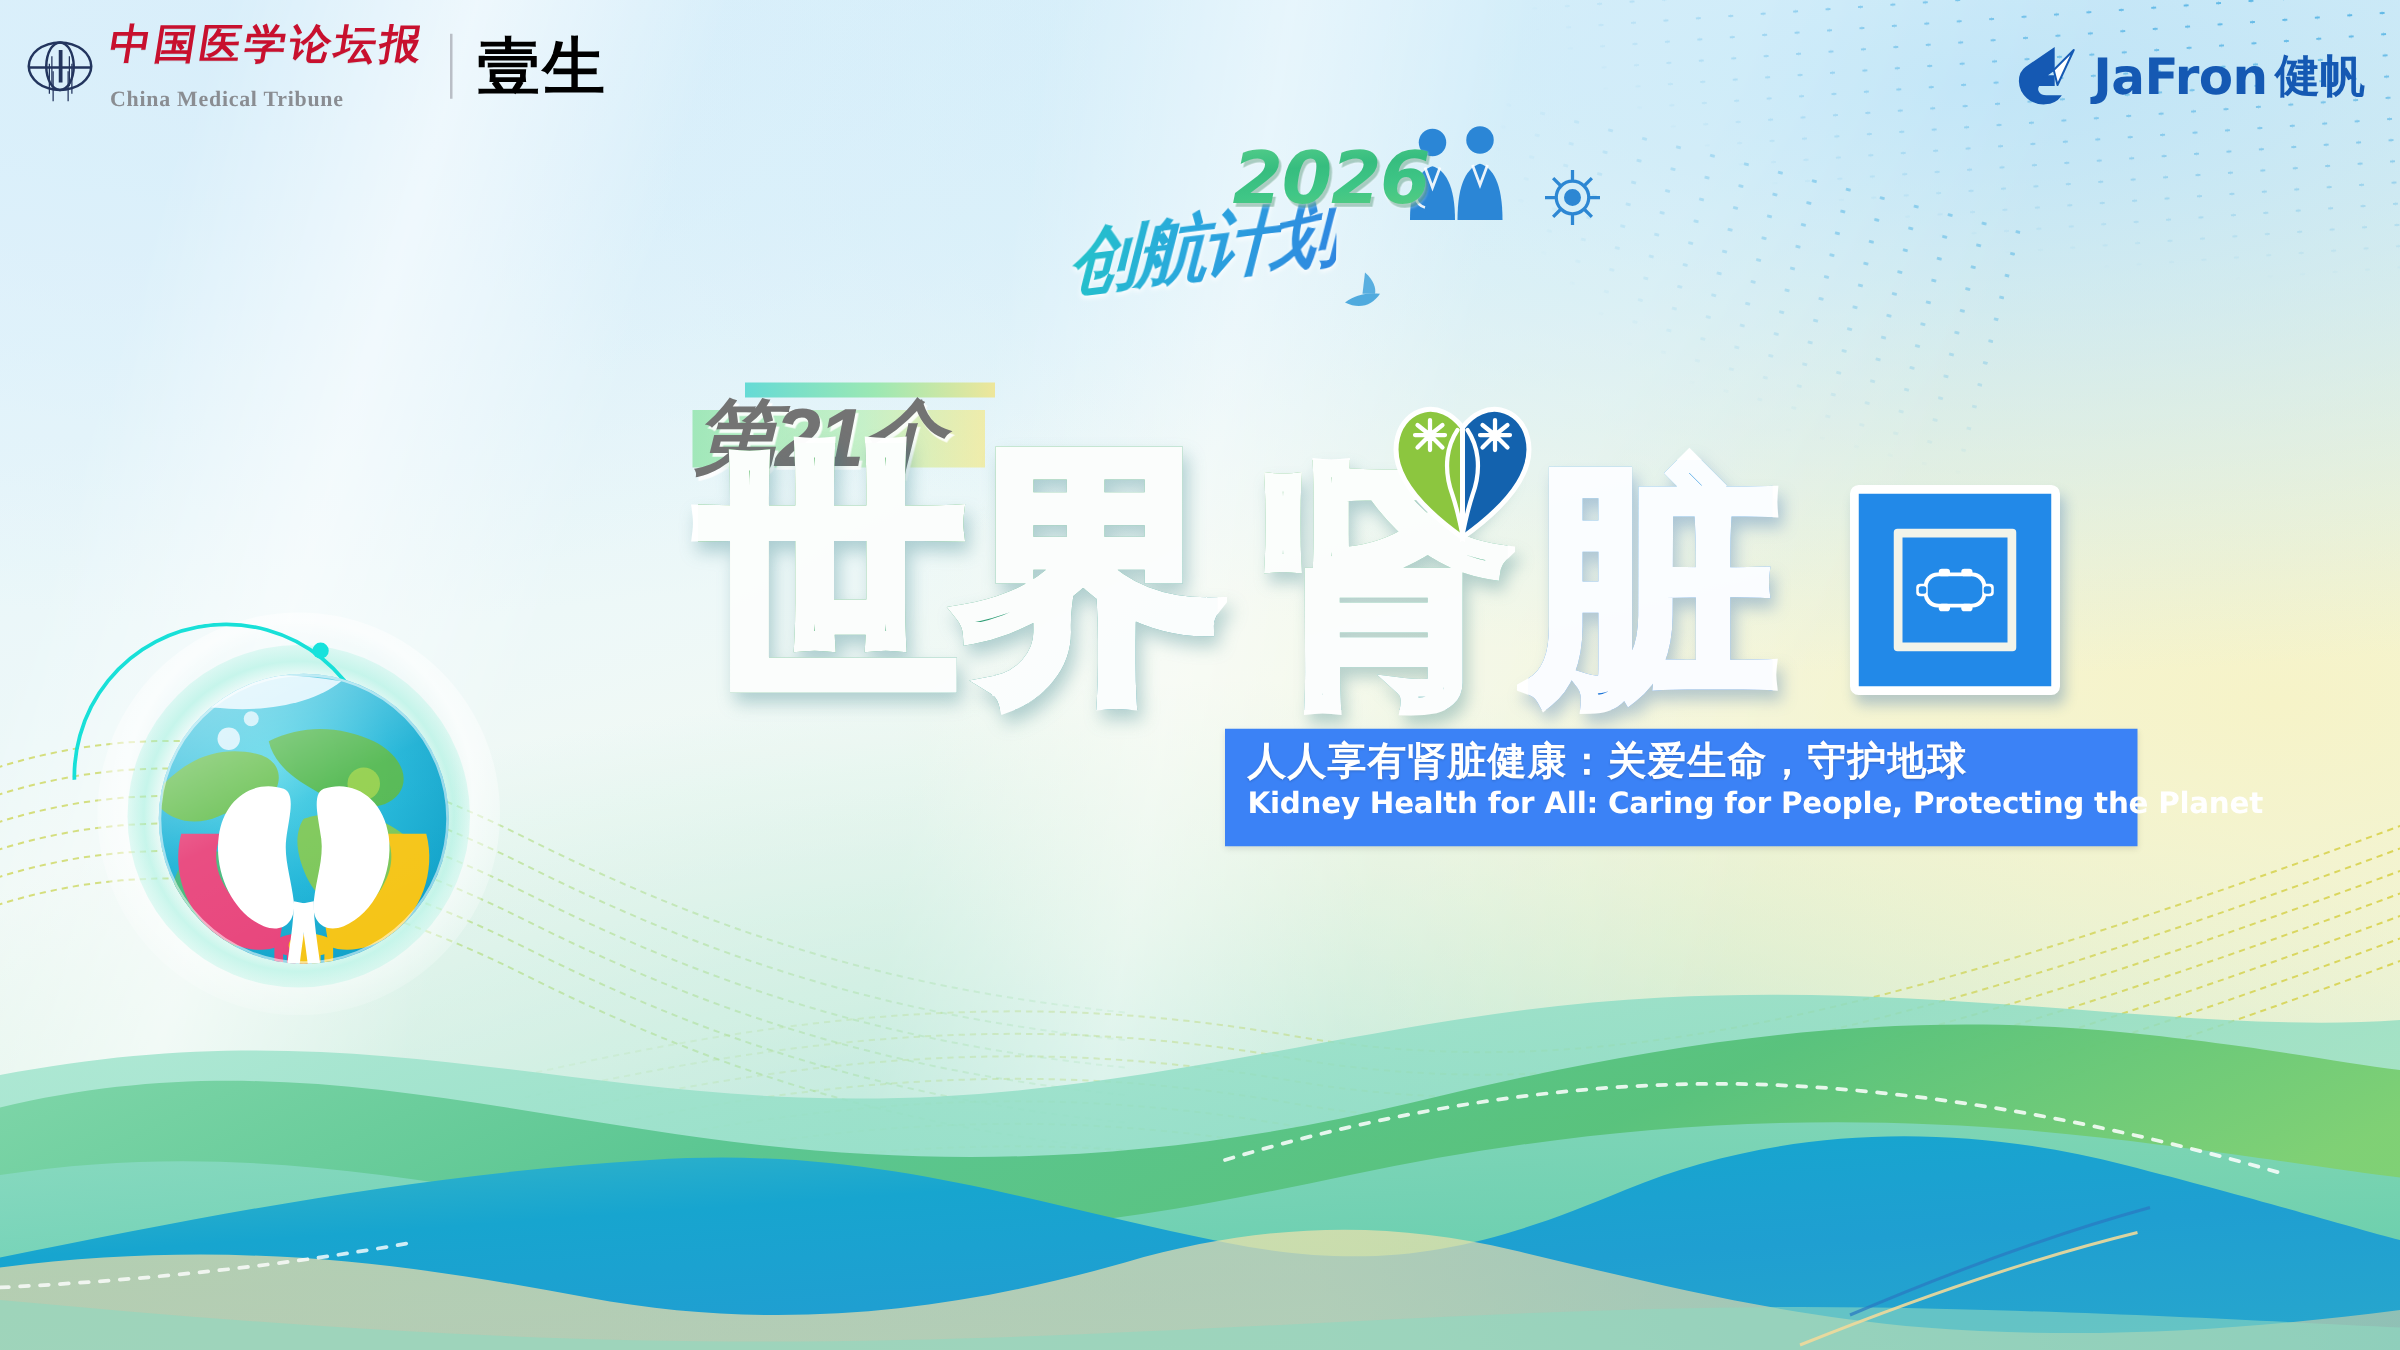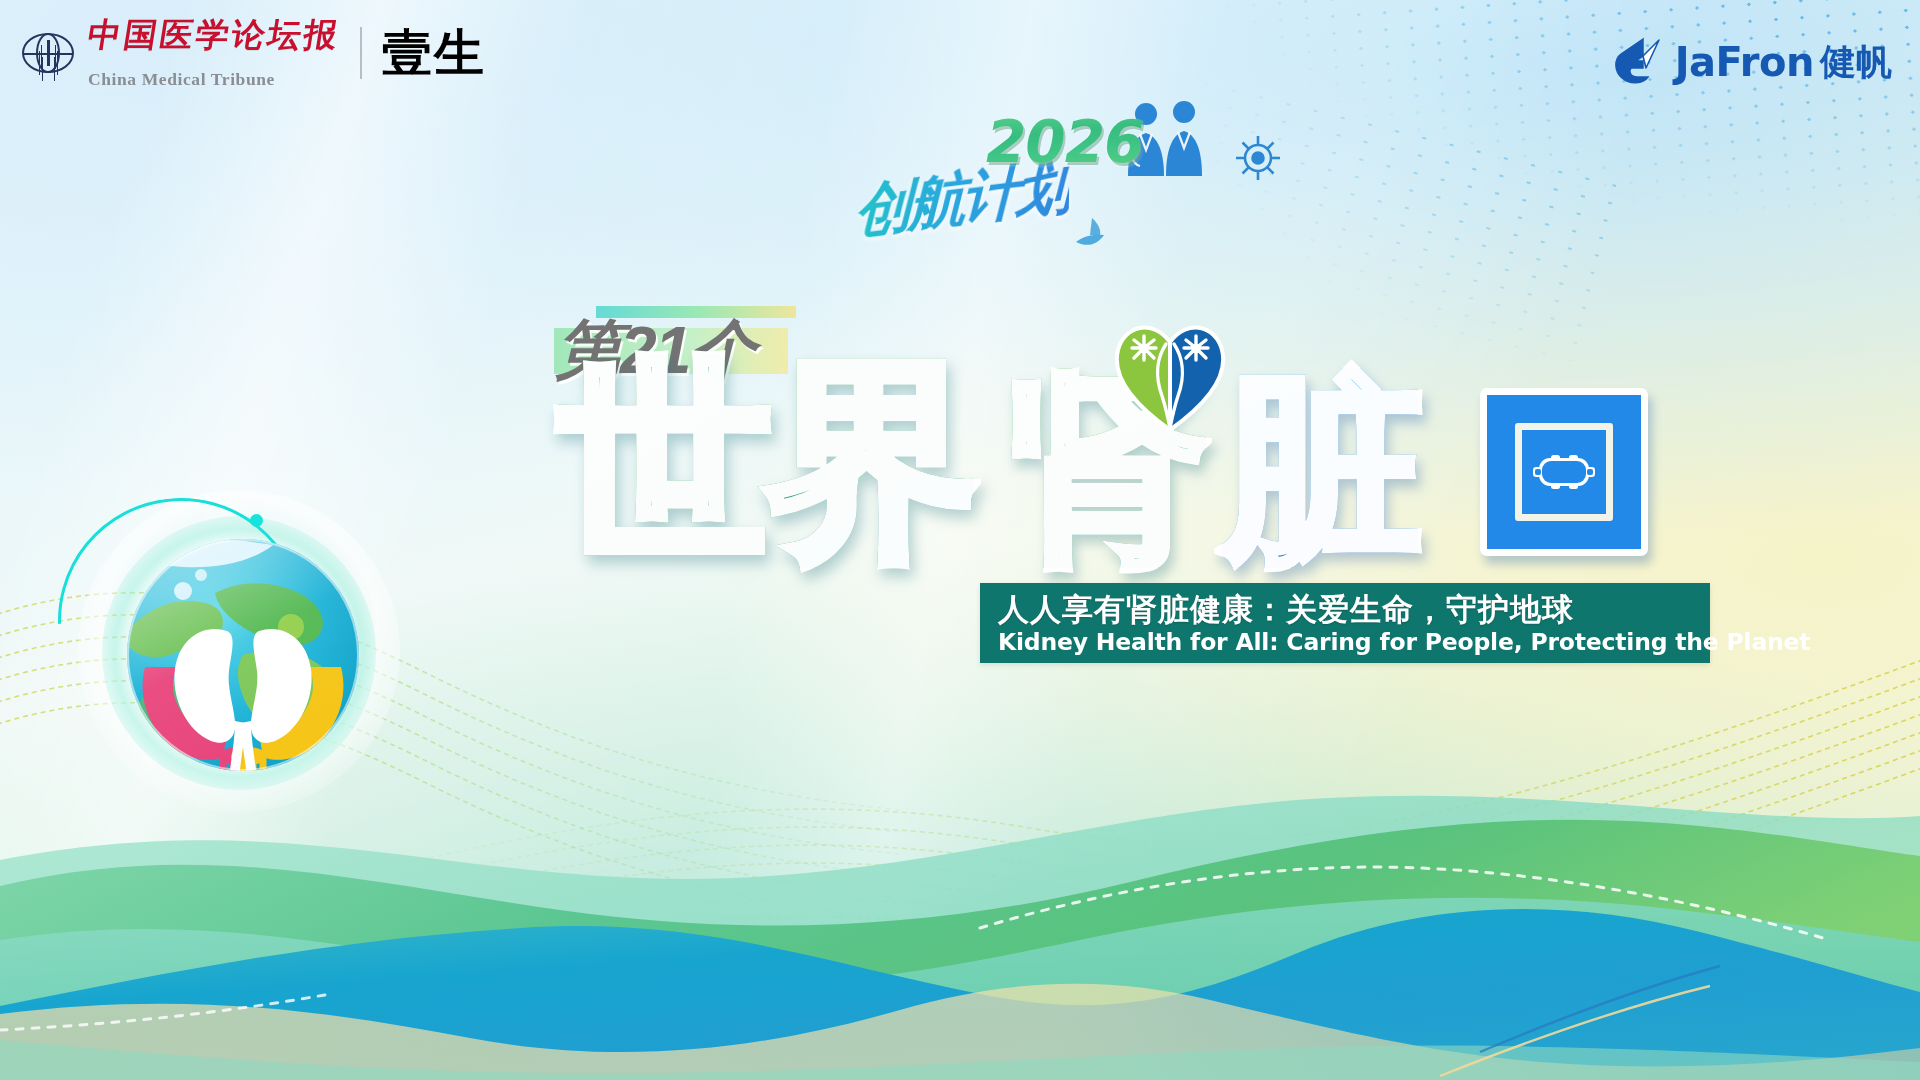--- a/index.html
+++ b/index.html
@@ -201,21 +201,21 @@
   .ri-inner{width:98px;height:98px;border:7px solid #f2f4ea;border-radius:3px;
     display:flex;align-items:center;justify-content:center;background:#2289e8;}
   .dialyzer{width:66px;height:40px;}
 
   
   .kidney-heart{position:absolute;left:568px;top:-18px;width:124px;height:124px;}
 
   
   .tagline{
     position:absolute;left:980px;top:583px;width:730px;
-    background:#0f766e;padding:9px 16px 6px 18px;
+    background:#3b82f6;padding:9px 16px 20px 18px;
     box-shadow:0 2px 5px rgba(0,0,0,.10);
   }
   .tag-cn{
     color:#fff;font-size:31px;font-weight:700;letter-spacing:1px;line-height:1.14;
     font-family:"DejaVu Sans","Liberation Sans",sans-serif;white-space:nowrap;
     text-shadow:0 1px 2px rgba(0,0,0,.18);
   }
   .tag-en{
     color:#fff;font-size:23.5px;font-weight:700;letter-spacing:-.2px;line-height:1.18;
     font-family:"DejaVu Sans","Liberation Sans",sans-serif;white-space:nowrap;margin-top:2px;

